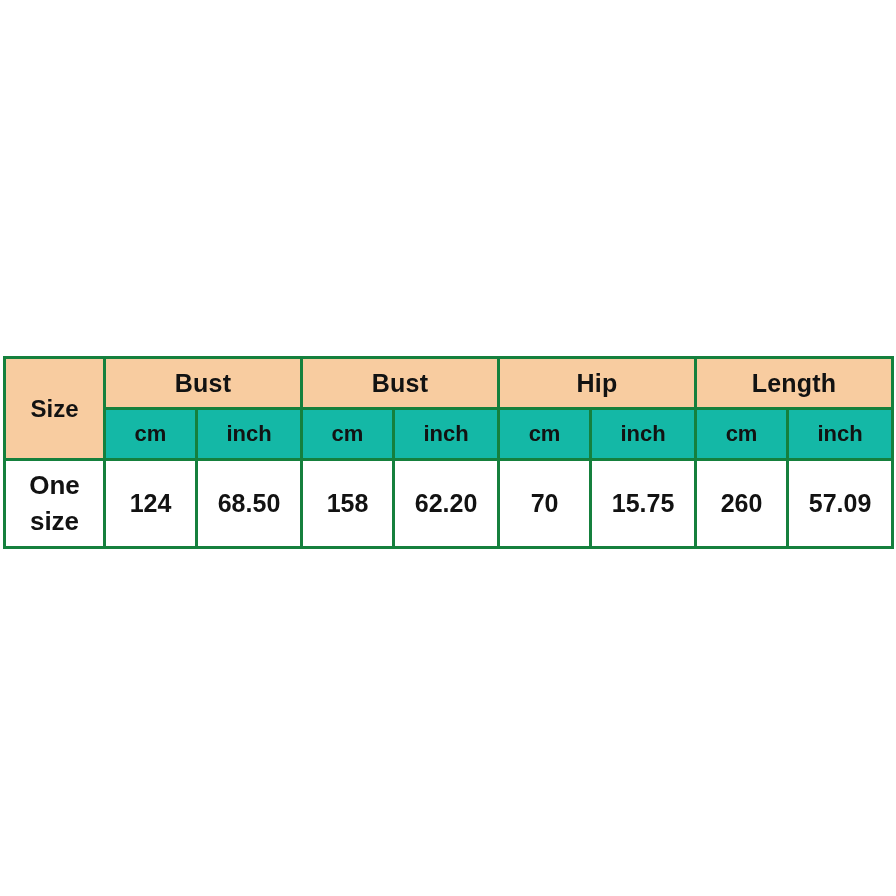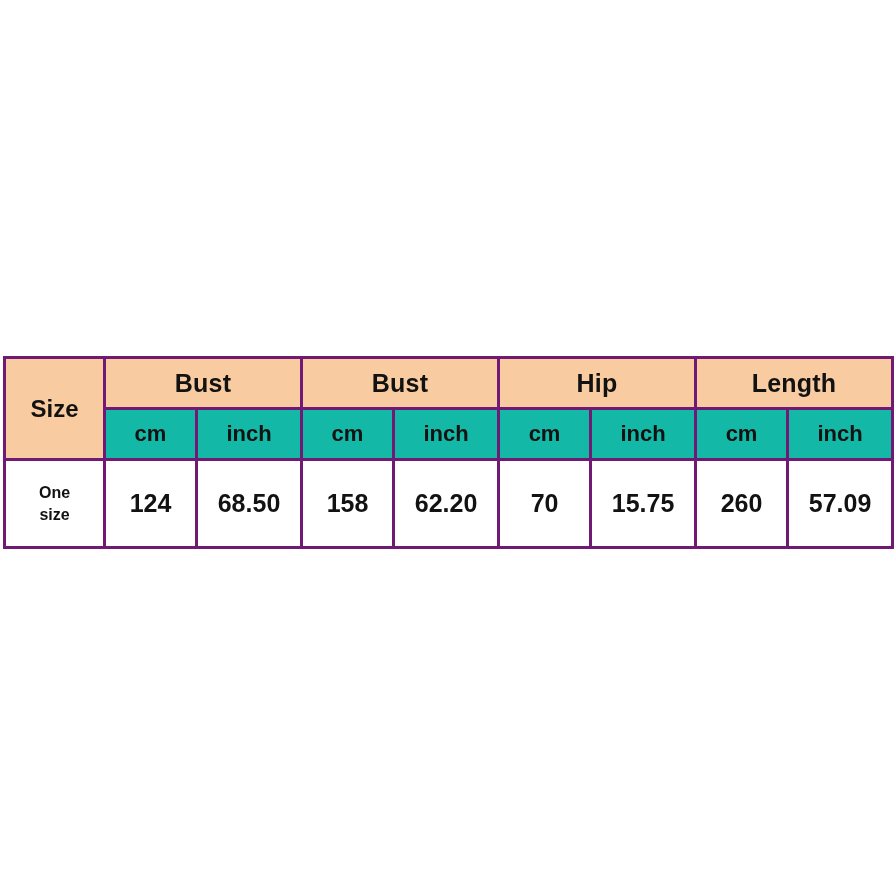--- a/index.html
+++ b/index.html
@@ -24,21 +24,21 @@
 
   table.size-chart {
     width: 888px;
     border-collapse: collapse;
     table-layout: fixed;
     background: #ffffff;
   }
 
   table.size-chart th,
   table.size-chart td {
-    border: 3px solid #701a75;
+    border: 3px solid #15803d;
     text-align: center;
     vertical-align: middle;
     font-weight: bold;
     color: #121212;
     padding: 0;
   }
 
   
   th.group-head {
     background: #f8cca0;
@@ -57,21 +57,21 @@
     background: #f8cca0;
     height: 96px;
     font-size: 24px;
     line-height: 1.15;
   }
 
   
   td.size-label {
     background: #ffffff;
     height: 85px;
-    font-size: 16px;
+    font-size: 26px;
     line-height: 1.35;
     padding: 0 6px;
   }
 
   td.measure {
     background: #ffffff;
     height: 85px;
     font-size: 25px;
   }
 

